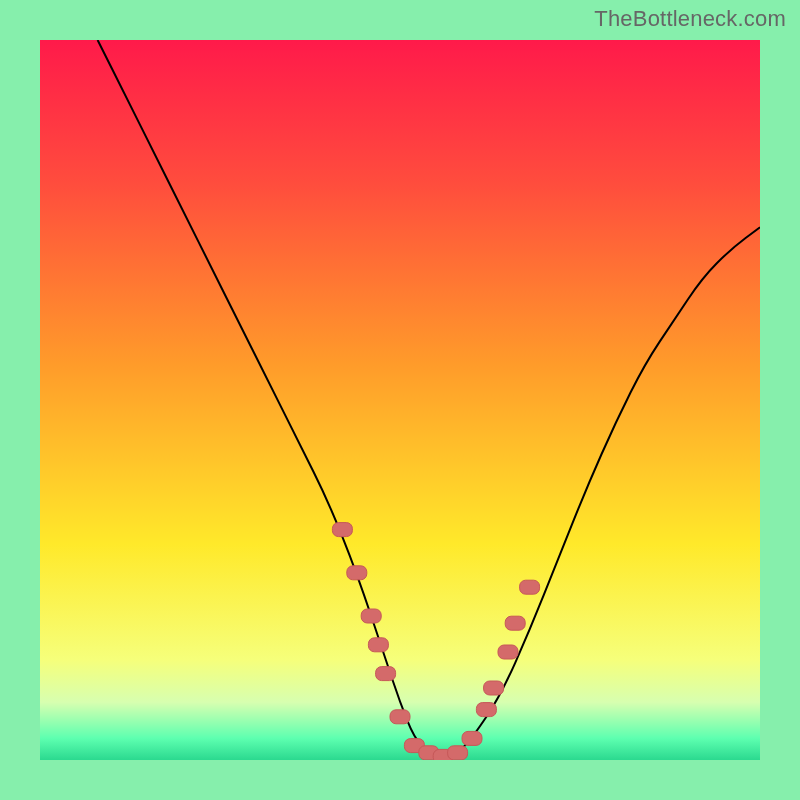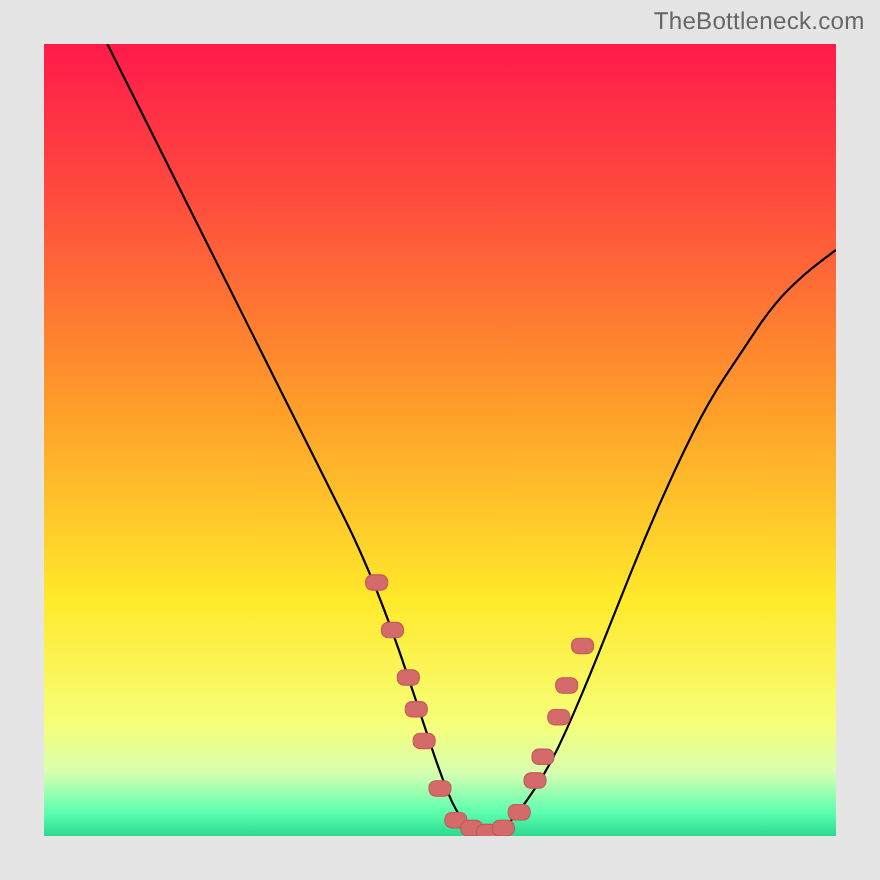--- a/index.html
+++ b/index.html
@@ -10,21 +10,21 @@
     background: #000;
     font-family: Arial, Helvetica, sans-serif;
     overflow: hidden;
   }
   .frame {
     position: absolute;
     left: 0;
     top: 0;
     width: 800px;
     height: 800px;
-    background: #e5e5e5;
+    background: #86efac;
   }
   .plot {
     position: absolute;
     left: 40px;
     top: 40px;
     width: 720px;
     height: 720px;
   }
   .watermark {
     position: absolute;

